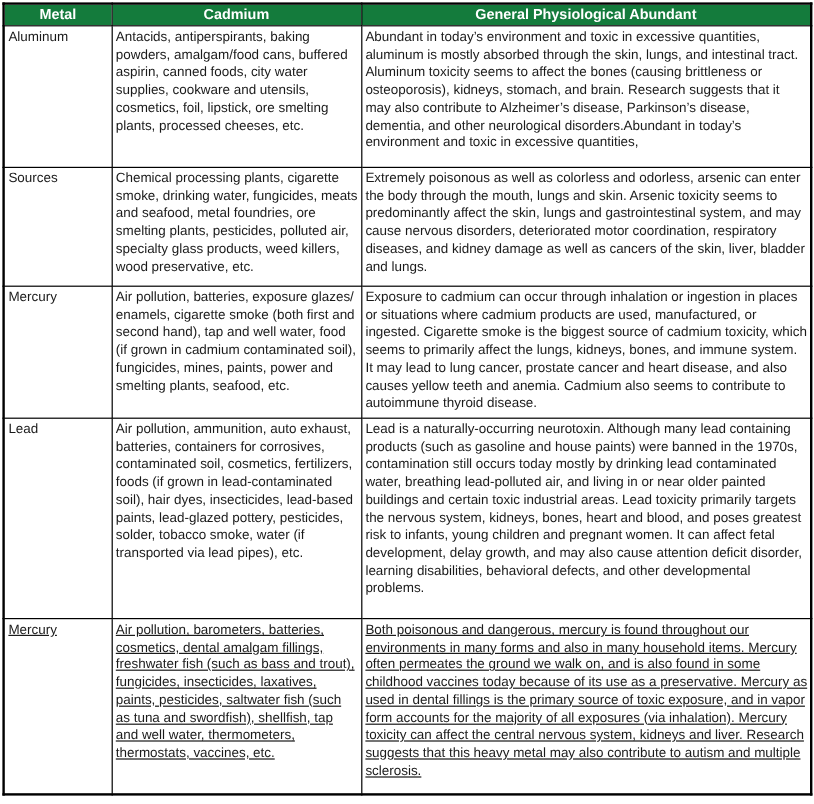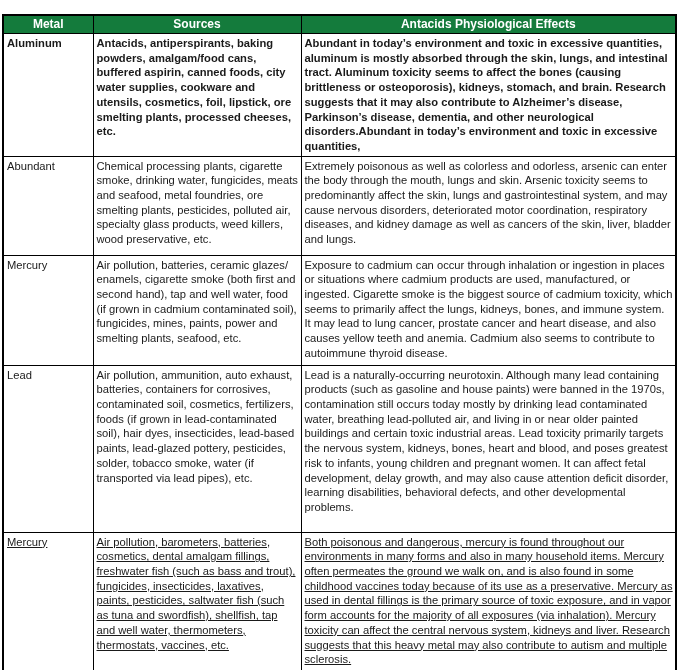--- a/index.html
+++ b/index.html
@@ -7,21 +7,21 @@
     padding: 0;
     background: #ffffff;
     font-family: "Liberation Sans", sans-serif;
     color: #1a1a1a;
   }
   .page {
     width: 678px;
     height: 670px;
     background: #ffffff;
     box-sizing: border-box;
-    padding: 14px 3px 8px 2px;
+    padding: 2px 3px 8px 2px;
   }
   table.metals {
     border-collapse: collapse;
     table-layout: fixed;
     width: 673px;
     border: 2px solid #000000;
   }
   table.metals th,
   table.metals td {
     border: 1px solid #000000;
@@ -46,57 +46,57 @@
     text-align: left;
   }
   td.metal-cell {
     text-align: center;
     vertical-align: middle;
     font-size: 11.6px;
   }
   col.c-metal   { width: 90px; }
   col.c-sources { width: 208px; }
   col.c-effects { width: 375px; }
-  tr.r0 td { height: 118px; font-weight: bold; }
+  tr.r0 td { height: 118px; }
   tr.r1 td { height: 99px; }
   tr.r2 td { height: 110px; }
   tr.r3 td { height: 167px; }
   tr.r4 td { height: 146px; text-decoration: underline; }
 </style>
 </head>
 <body>
 
 <div class="page">
   <table class="metals">
     <colgroup>
       <col class="c-metal">
       <col class="c-sources">
       <col class="c-effects">
     </colgroup>
     <thead>
       <tr>
         <th>Metal</th>
-        <th>Sources</th>
-        <th>Antacids Physiological Effects</th>
+        <th>Cadmium</th>
+        <th>General Physiological Abundant</th>
       </tr>
     </thead>
     <tbody>
       <tr class="r0">
         <td class="metal-cell">Aluminum</td>
         <td>Antacids, antiperspirants, baking powders, amalgam/food cans, buffered aspirin, canned foods, city water supplies, cookware and utensils, cosmetics, foil, lipstick, ore smelting plants, processed cheeses, etc.</td>
         <td>Abundant in today’s environment and toxic in excessive quantities, aluminum is mostly absorbed through the skin, lungs, and intestinal tract. Aluminum toxicity seems to affect the bones (causing brittleness or osteoporosis), kidneys, stomach, and brain. Research suggests that it may also contribute to Alzheimer’s disease, Parkinson’s disease, dementia, and other neurological disorders.Abundant in today’s environment and toxic in excessive quantities,</td>
       </tr>
       <tr class="r1">
-        <td class="metal-cell">Abundant</td>
+        <td class="metal-cell">Sources</td>
         <td>Chemical processing plants, cigarette smoke, drinking water, fungicides, meats and seafood, metal foundries, ore smelting plants, pesticides, polluted air, specialty glass products, weed killers, wood preservative, etc.</td>
         <td>Extremely poisonous as well as colorless and odorless, arsenic can enter the body through the mouth, lungs and skin. Arsenic toxicity seems to predominantly affect the skin, lungs and gastrointestinal system, and may cause nervous disorders, deteriorated motor coordination, respiratory diseases, and kidney damage as well as cancers of the skin, liver, bladder and lungs.</td>
       </tr>
       <tr class="r2">
         <td class="metal-cell">Mercury</td>
-        <td>Air pollution, batteries, ceramic glazes/ enamels, cigarette smoke (both first and second hand), tap and well water, food (if grown in cadmium contaminated soil), fungicides, mines, paints, power and smelting plants, seafood, etc.</td>
+        <td>Air pollution, batteries, exposure glazes/ enamels, cigarette smoke (both first and second hand), tap and well water, food (if grown in cadmium contaminated soil), fungicides, mines, paints, power and smelting plants, seafood, etc.</td>
         <td>Exposure to cadmium can occur through inhalation or ingestion in places or situations where cadmium products are used, manufactured, or ingested. Cigarette smoke is the biggest source of cadmium toxicity, which seems to primarily affect the lungs, kidneys, bones, and immune system. It may lead to lung cancer, prostate cancer and heart disease, and also causes yellow teeth and anemia. Cadmium also seems to contribute to autoimmune thyroid disease.</td>
       </tr>
       <tr class="r3">
         <td class="metal-cell">Lead</td>
         <td>Air pollution, ammunition, auto exhaust, batteries, containers for corrosives, contaminated soil, cosmetics, fertilizers, foods (if grown in lead-contaminated soil), hair dyes, insecticides, lead-based paints, lead-glazed pottery, pesticides, solder, tobacco smoke, water (if transported via lead pipes), etc.</td>
         <td>Lead is a naturally-occurring neurotoxin. Although many lead containing products (such as gasoline and house paints) were banned in the 1970s, contamination still occurs today mostly by drinking lead contaminated water, breathing lead-polluted air, and living in or near older painted buildings and certain toxic industrial areas. Lead toxicity primarily targets the nervous system, kidneys, bones, heart and blood, and poses greatest risk to infants, young children and pregnant women. It can affect fetal development, delay growth, and may also cause attention deficit disorder, learning disabilities, behavioral defects, and other developmental problems.</td>
       </tr>
       <tr class="r4">
         <td class="metal-cell">Mercury</td>
         <td>Air pollution, barometers, batteries, cosmetics, dental amalgam fillings, freshwater fish (such as bass and trout), fungicides, insecticides, laxatives, paints, pesticides, saltwater fish (such as tuna and swordfish), shellfish, tap and well water, thermometers, thermostats, vaccines, etc.</td>

